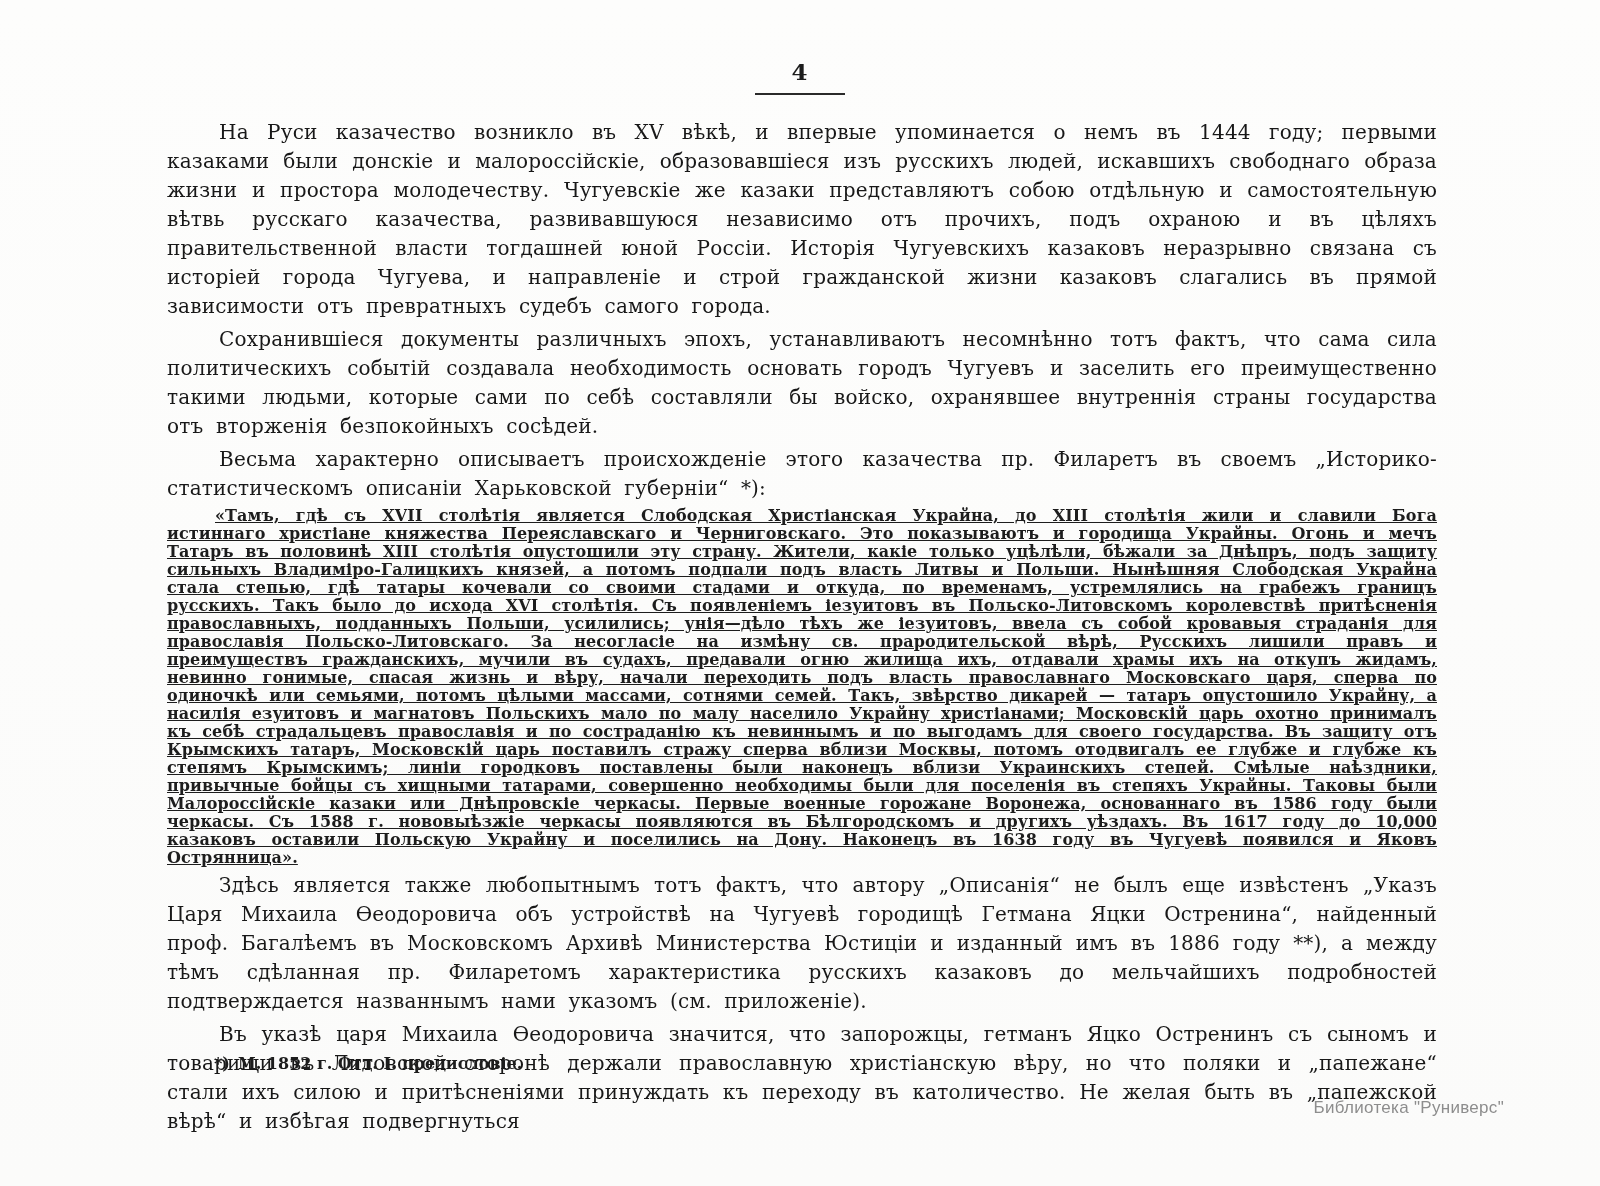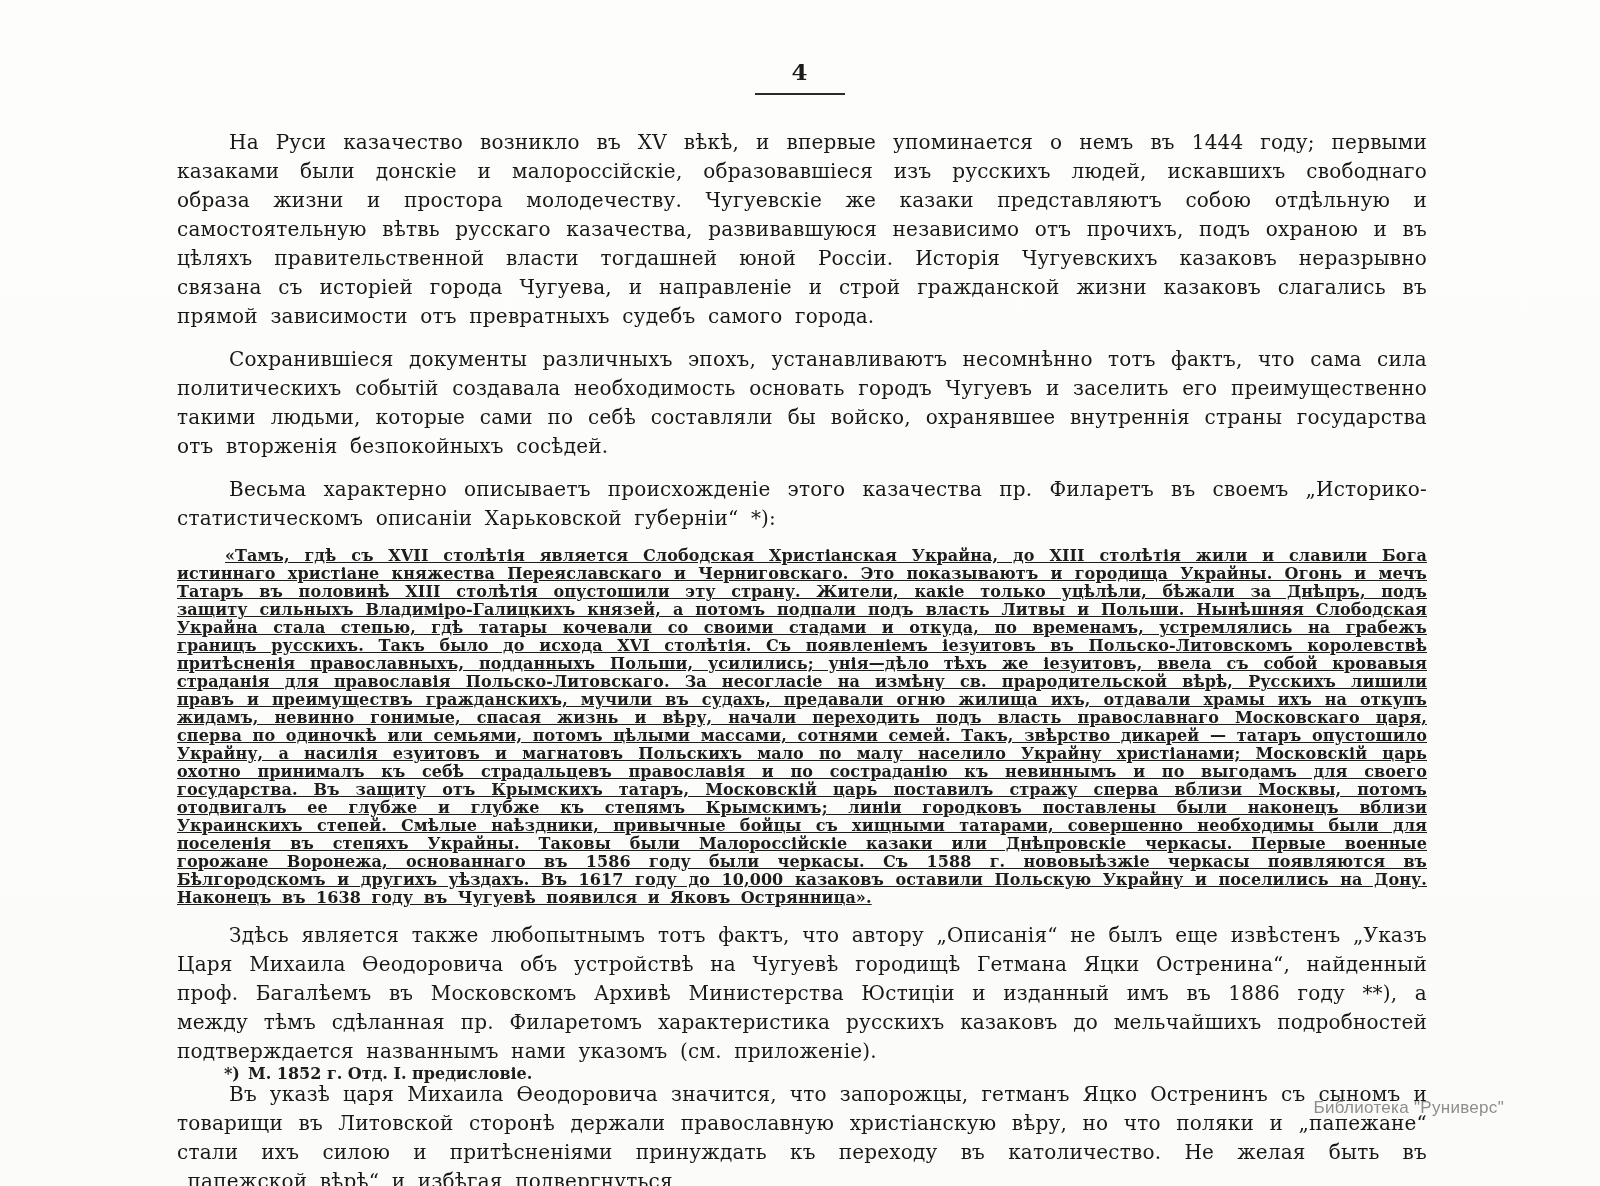--- a/index.html
+++ b/index.html
@@ -32,21 +32,21 @@
     padding: 0 36px 8px 36px;
     border-bottom: 2px solid #2a2a2a;
     color: #1c1c1c;
   }
   .text-block {
     position: absolute;
     left: 163px;
     top: 114px;
     width: 1278px;
   }
-  p { margin: 14px; padding: 0; }
+  p { margin: 4px; padding: 0; }
   .para {
     font-size: 20px;
     line-height: 29px;
     text-align: justify;
     text-indent: 52px;
     word-spacing: 0.30em;
     letter-spacing: 0.2px;
   }
   .quote {
     font-size: 16px;

